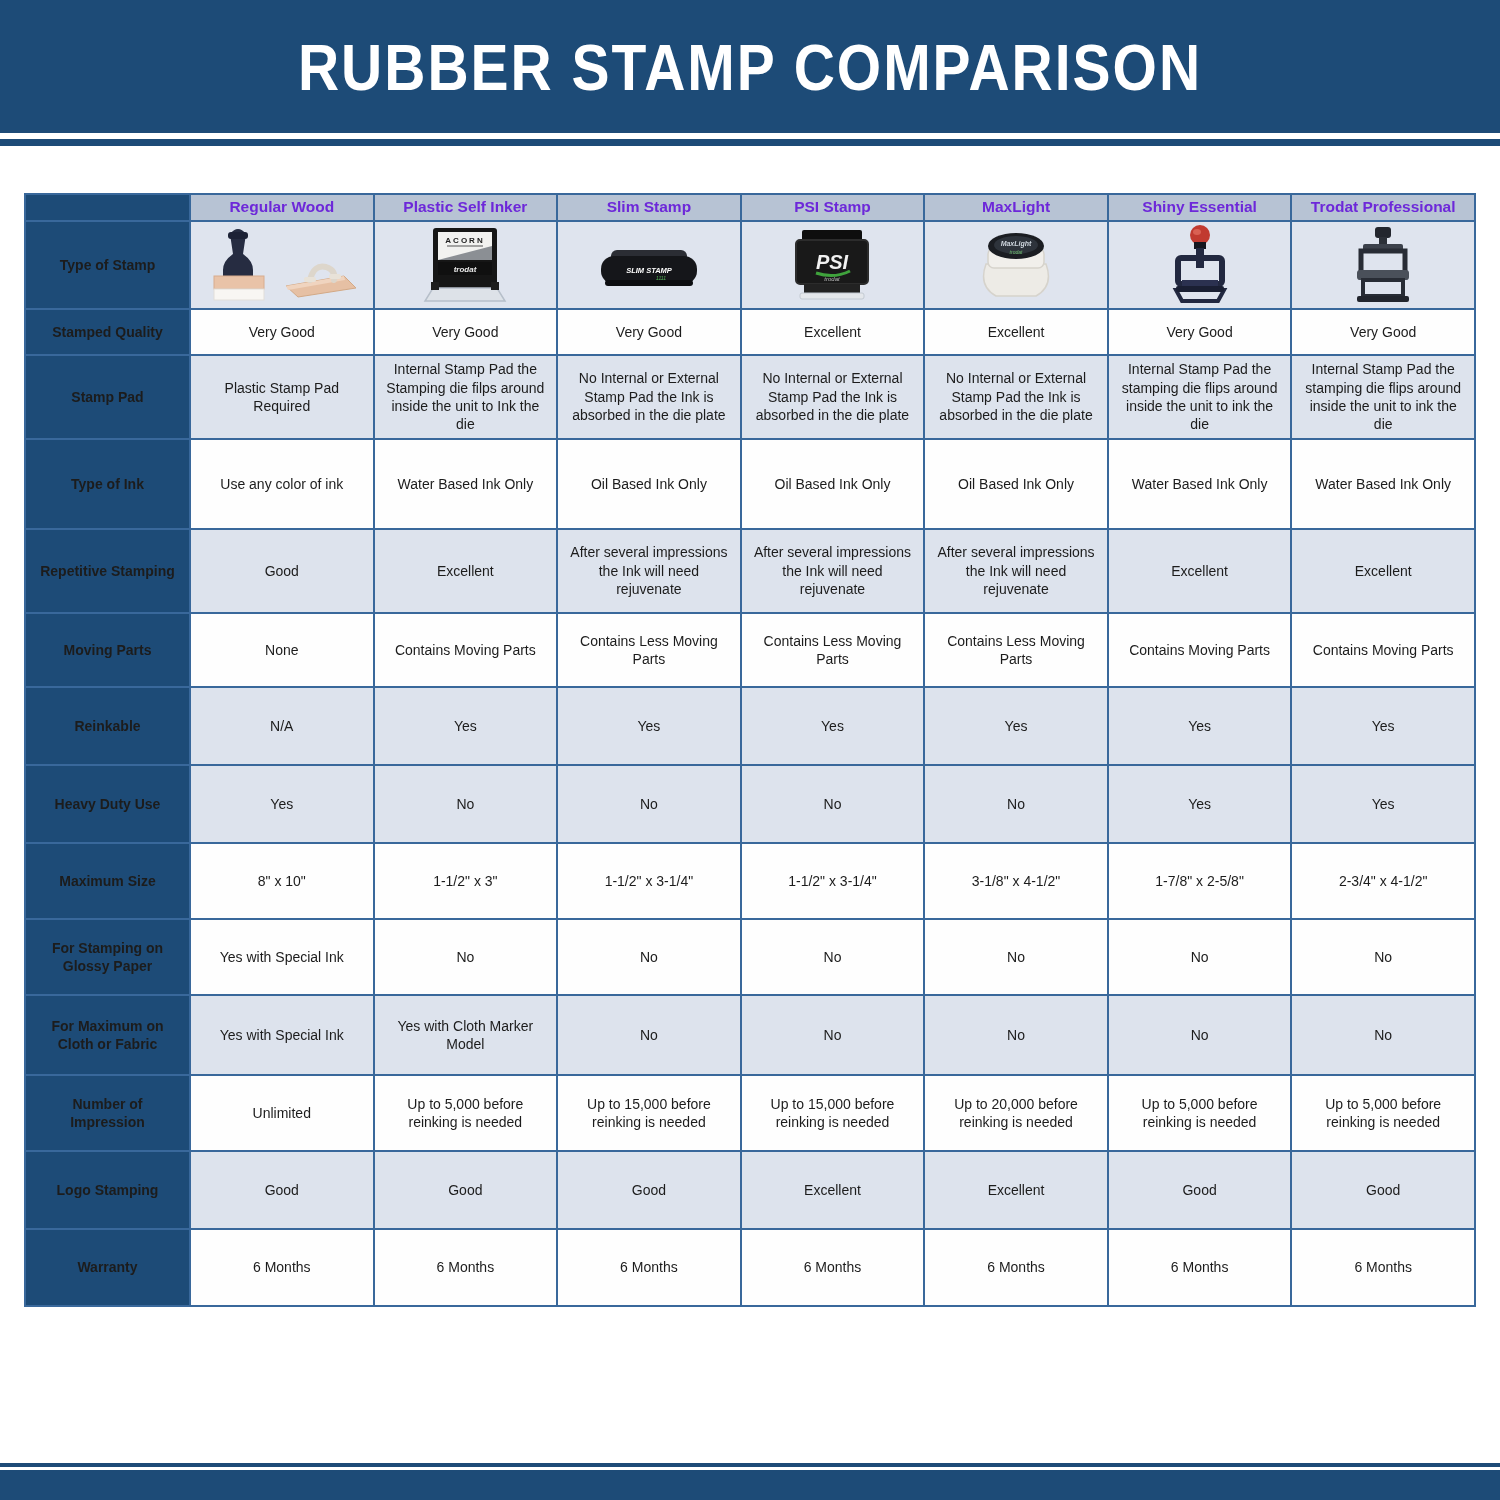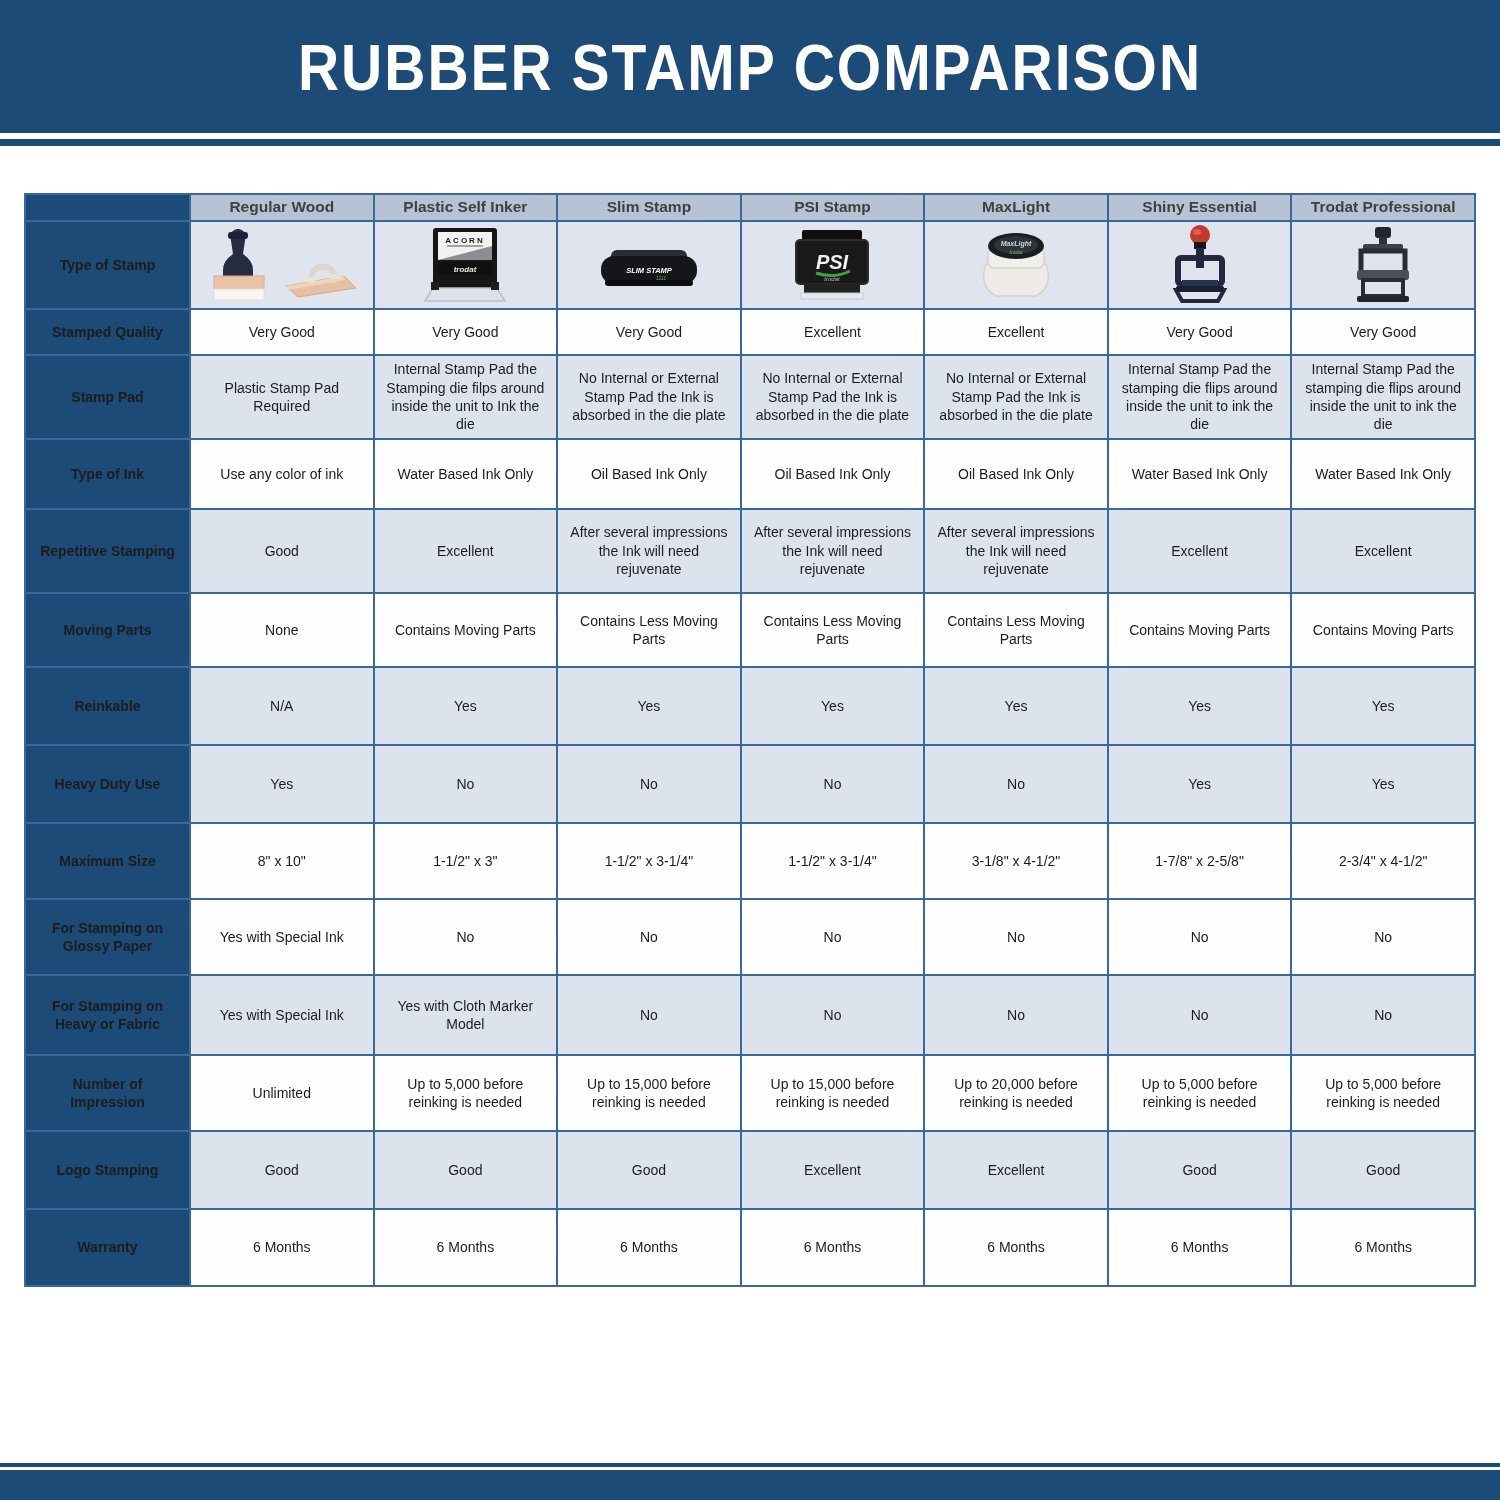--- a/index.html
+++ b/index.html
@@ -31,39 +31,39 @@
   }
   table.cmp col.label-col { width:165px; }
   table.cmp th, table.cmp td {
     border:2px solid #39689b;
     text-align:center; vertical-align:middle;
     font-size:14px; color:#1c1c1c; line-height:1.32;
     padding:4px 8px;
   }
   tr.header-row { height:27px; }
   tr.header-row th.col-head {
-    background:#b7c3d4; color:#404040;
+    background:#b7c3d4; color:#6d28d9;
     font-size:15.5px; font-weight:700; padding:2px 4px;
   }
   tr.header-row th.corner-cell { background:#1d4b77; }
   th.row-label {
     background:#1d4b77; color:#ffffff;
     font-size:15px; font-weight:700;
     text-align:left; padding:4px 8px 4px 14px;
     border-top:2px solid #c9d3de; border-bottom:2px solid #c9d3de;
     border-left:2px solid #39689b; border-right:2px solid #39689b;
   }
   tr.image-row { height:88px; }
   tr.image-row td { background:#dfe4ee; padding:0; }
   tr.image-row td svg { display:block; margin:0 auto; }
   tr.body-row td { background:#fefefe; }
   tr.body-row.shade td { background:#dde3ed; }
   tr.r0  { height:46px;padding-left:15px; }
   tr.r1  { height:84px; }
-  tr.r2  { height:70px;margin-left:17px; }
+  tr.r2  { height:90px;margin-left:17px; }
   tr.r3  { height:84px; }
   tr.r4  { height:74px; }
   tr.r5  { height:78px; }
   tr.r6  { height:78px; }
   tr.r7  { height:78px;padding-left:32px; }
   tr.r8  { height:76px; }
   tr.r9  { height:78px; }
   tr.r10 { height:76px; }
   tr.r11 { height:80px; }
   tr.r12 { height:76px; }
@@ -279,21 +279,21 @@
           <th class="row-label">For Stamping on Glossy Paper</th>
           <td>Yes with Special Ink</td>
           <td>No</td>
           <td>No</td>
           <td>No</td>
           <td>No</td>
           <td>No</td>
           <td>No</td>
         </tr>
         <tr class="body-row r11 shade">
-          <th class="row-label">For Stamping on Heavy or Fabric</th>
+          <th class="row-label">For Maximum on Cloth or Fabric</th>
           <td>Yes with Special Ink</td>
           <td>Yes with Cloth Marker Model</td>
           <td>No</td>
           <td>No</td>
           <td>No</td>
           <td>No</td>
           <td>No</td>
         </tr>
         <tr class="body-row r12">
           <th class="row-label">Number of Impression</th>

